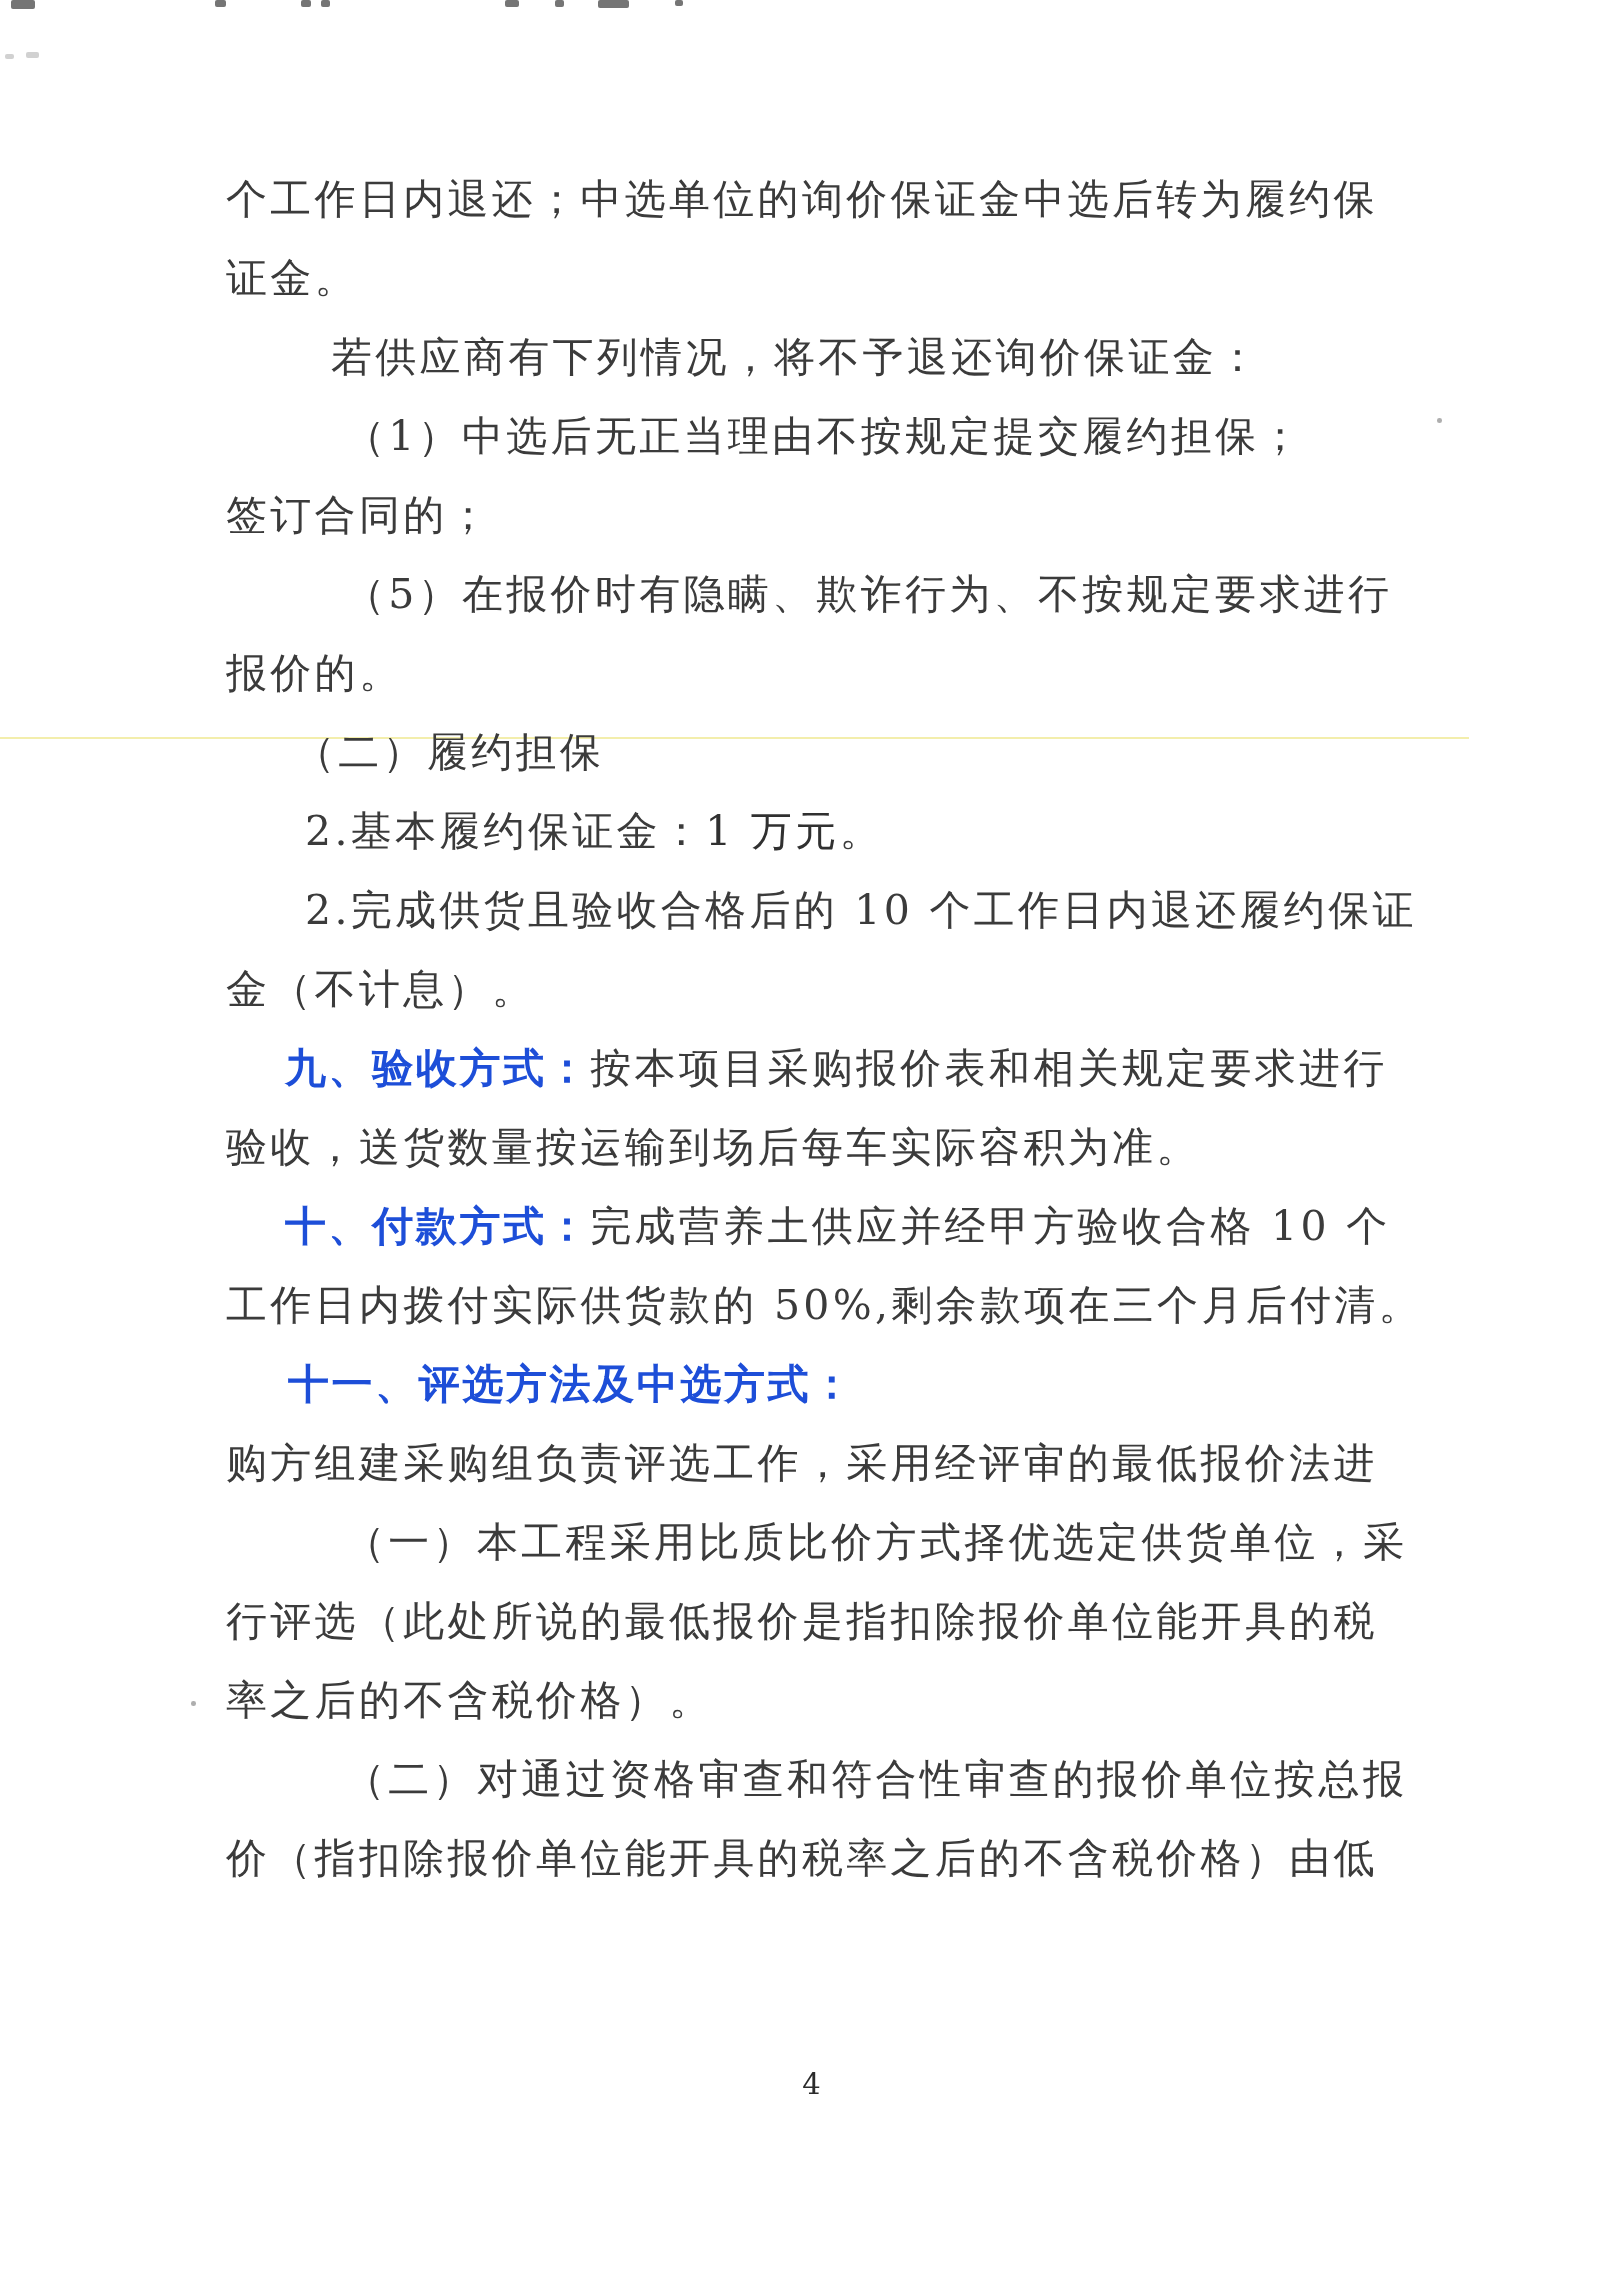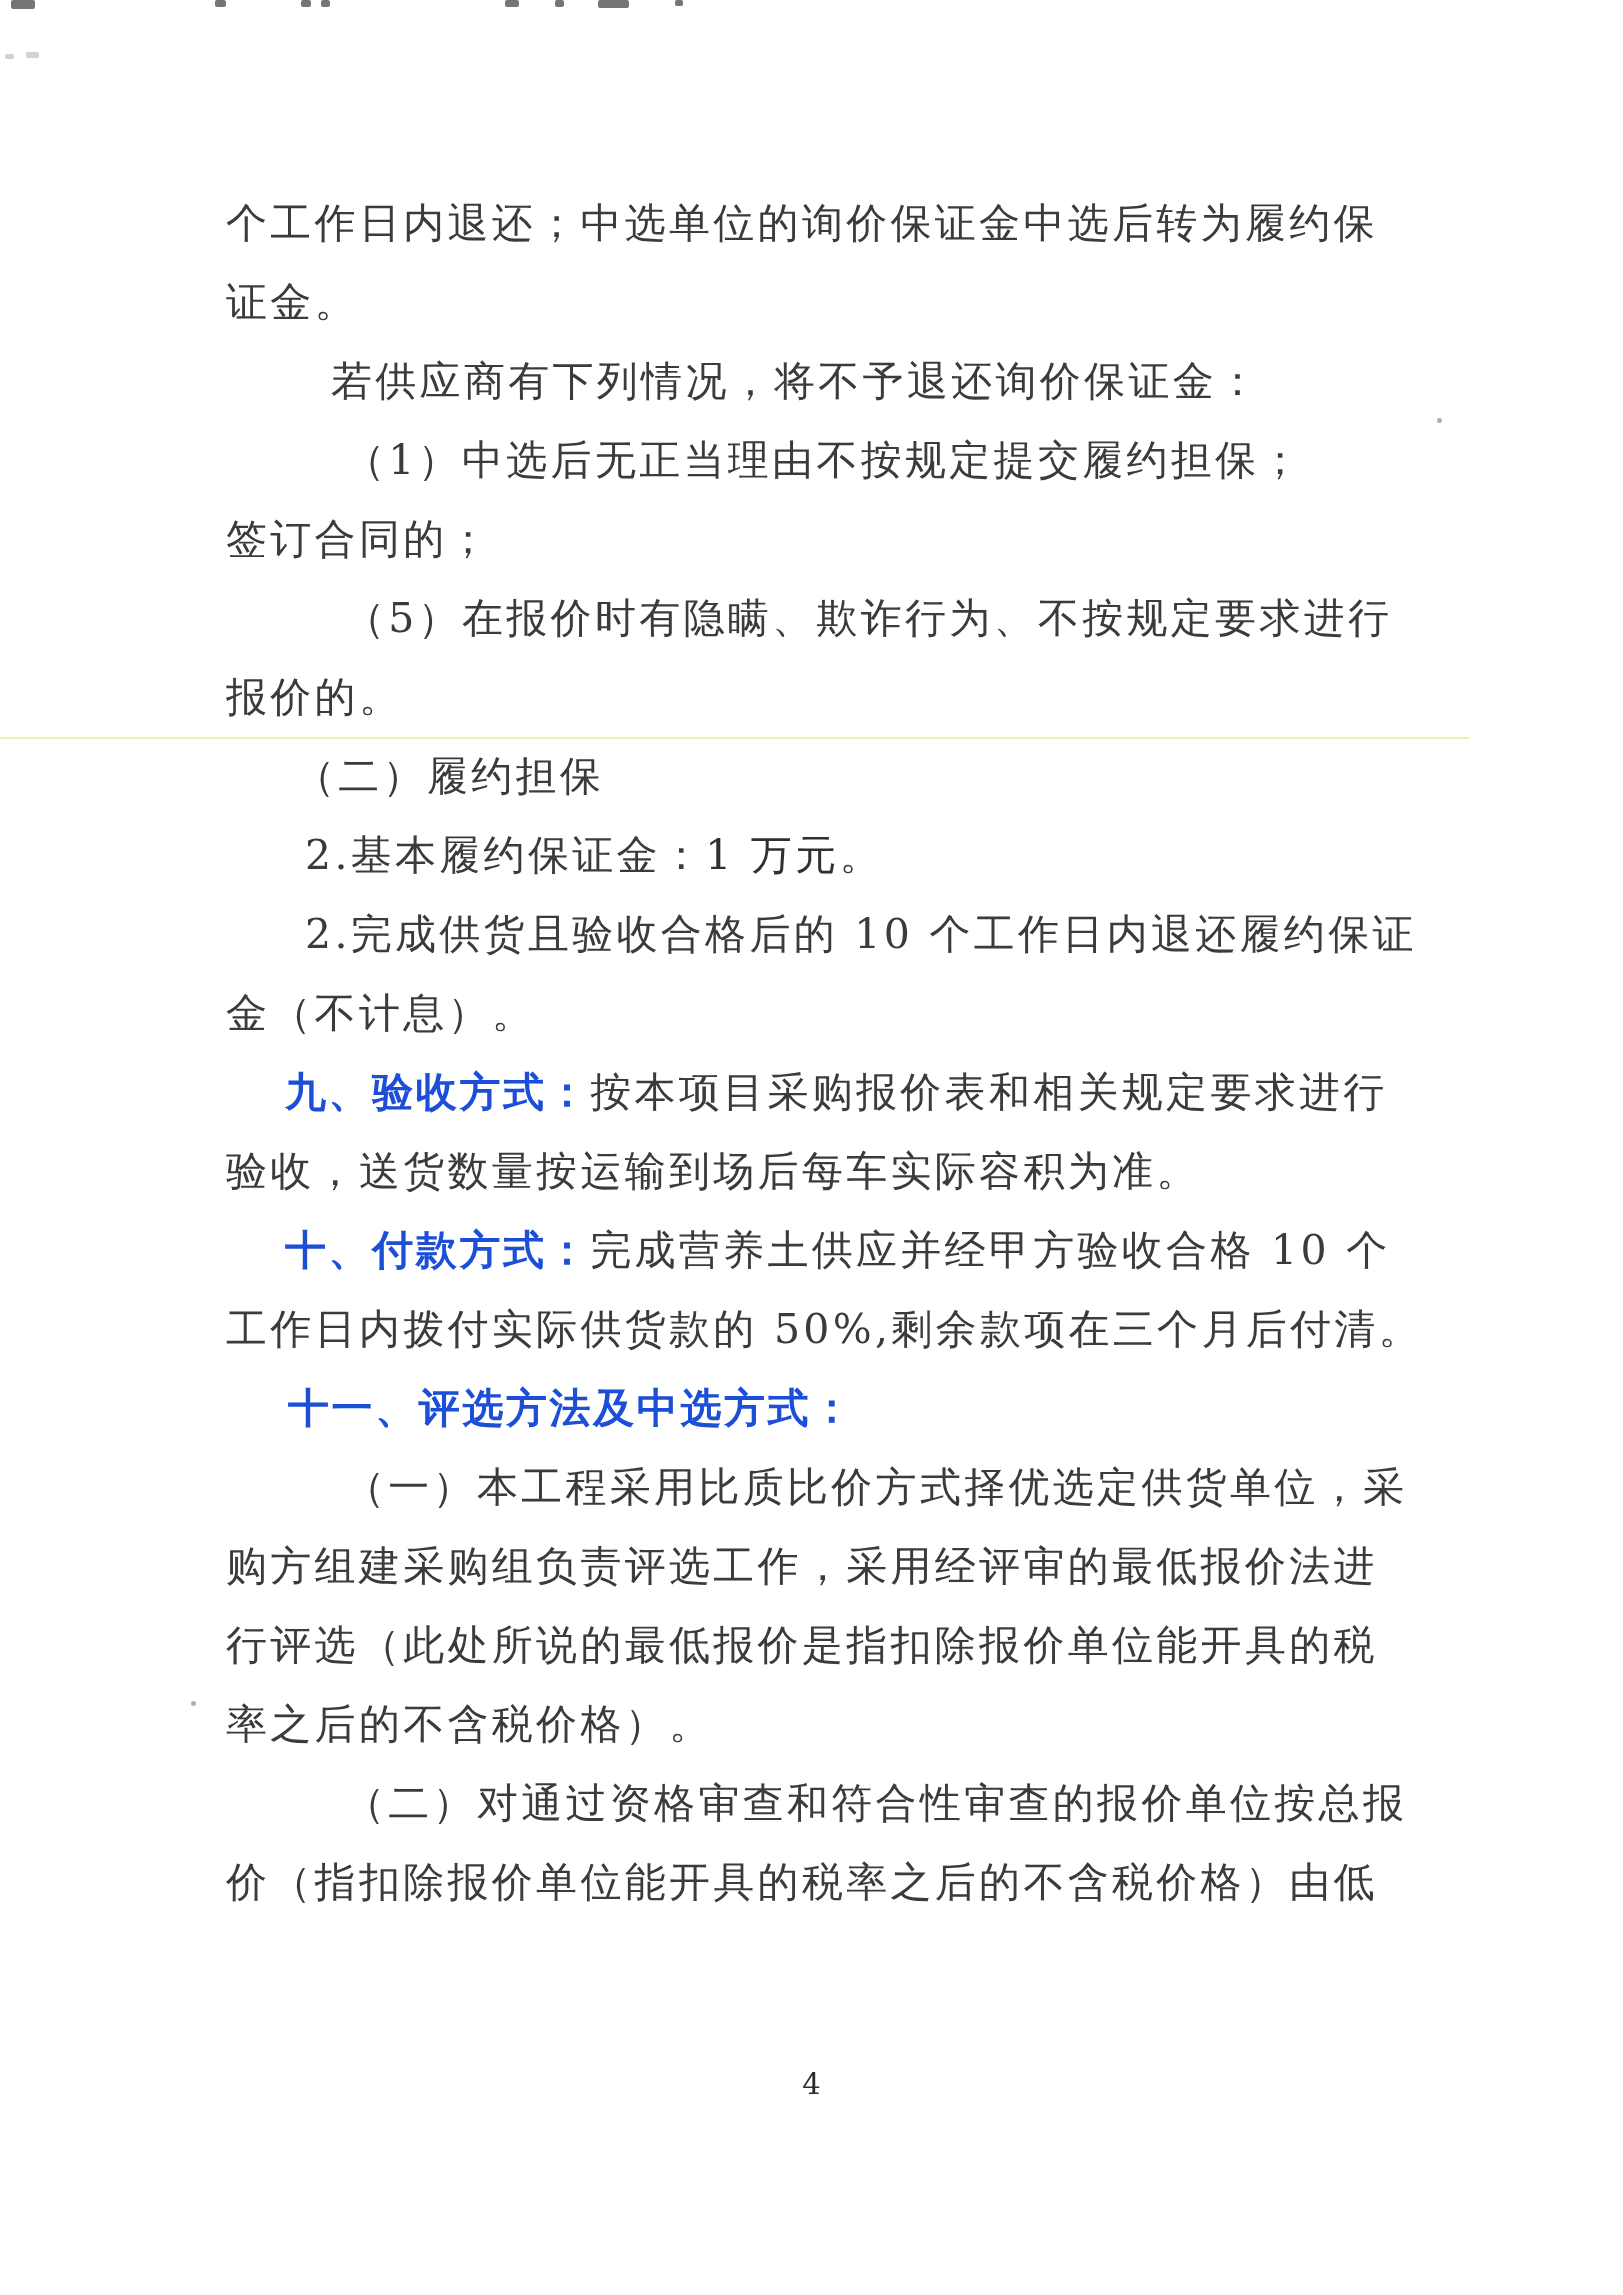--- a/index.html
+++ b/index.html
@@ -8,21 +8,21 @@
     width: 1623px;
     height: 2295px;
     background: #ffffff;
     overflow: hidden;
     font-family: "DejaVu Serif", "Liberation Serif", serif;
     color: #3b3b3b;
   }
   .body-text {
     position: absolute;
     left: 226px;
-    top: 184px;
+    top: 160px;
     width: 1191px;
   }
   .line {
     line-height: 79px;
     font-size: 41px;
     letter-spacing: 3.3px;
     white-space: nowrap;
   }
   .seg-regular { font-weight: normal; }
   .seg-bold-serif { font-weight: normal; color: #303030; }
@@ -100,22 +100,22 @@
       <div class="line" style="margin-left: 0px;"><span class="seg-regular">报价的。</span></div>
       <div class="line" style="margin-left: 68px;"><span class="seg-regular">（二）履约担保</span></div>
       <div class="line" style="margin-left: 79px;"><span class="seg-regular">2.基本履约保证金：</span><span class="seg-bold-serif">1 万元</span><span class="seg-regular">。</span></div>
       <div class="line" style="margin-left: 79px;"><span class="seg-regular">2.完成供货且验收合格后的 10 个工作日内退还履约保证</span></div>
       <div class="line" style="margin-left: 0px;"><span class="seg-regular">金（不计息）。</span></div>
       <div class="line" style="margin-left: 59px;"><span class="seg-heading">九、验收方式：</span><span class="seg-regular">按本项目采购报价表和相关规定要求进行</span></div>
       <div class="line" style="margin-left: 0px;"><span class="seg-regular">验收，送货数量按运输到场后每车实际容积为准。</span></div>
       <div class="line" style="margin-left: 59px;"><span class="seg-heading">十、付款方式：</span><span class="seg-regular">完成营养土供应并经甲方验收合格 10 个</span></div>
       <div class="line" style="margin-left: 0px;"><span class="seg-regular">工作日内拨付实际供货款的 50%,剩余款项在三个月后付清。</span></div>
       <div class="line" style="margin-left: 62px;"><span class="seg-heading">十一、评选方法及中选方式：</span></div>
+      <div class="line" style="margin-left: 0px;"><span class="seg-regular">购方组建采购组负责评选工作，采用经评审的最低报价法进</span></div>
       <div class="line" style="margin-left: 118px;"><span class="seg-regular">（一）本工程采用比质比价方式择优选定供货单位，采</span></div>
-      <div class="line" style="margin-left: 0px;"><span class="seg-regular">购方组建采购组负责评选工作，采用经评审的最低报价法进</span></div>
       <div class="line" style="margin-left: 0px;"><span class="seg-regular">行评选（此处所说的最低报价是指扣除报价单位能开具的税</span></div>
       <div class="line" style="margin-left: 0px;"><span class="seg-regular">率之后的不含税价格）。</span></div>
       <div class="line" style="margin-left: 118px;"><span class="seg-regular">（二）对通过资格审查和符合性审查的报价单位按总报</span></div>
       <div class="line" style="margin-left: 0px;"><span class="seg-regular">价（指扣除报价单位能开具的税率之后的不含税价格）由低</span></div>
     </div>
 
   <div class="page-num">4</div>
 
 </div>
 

